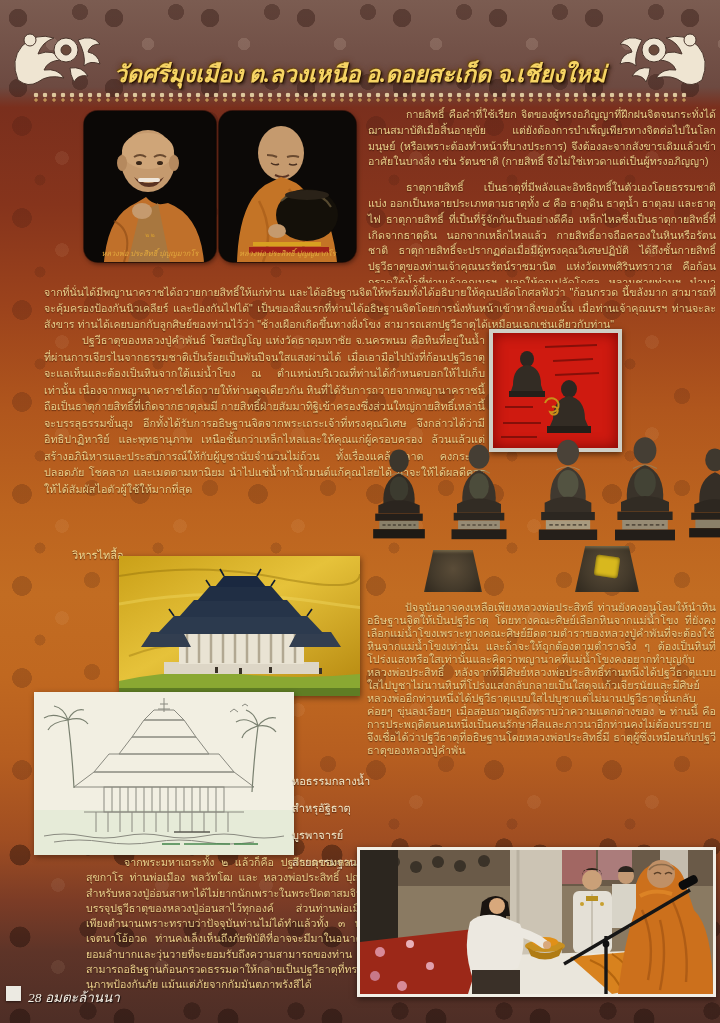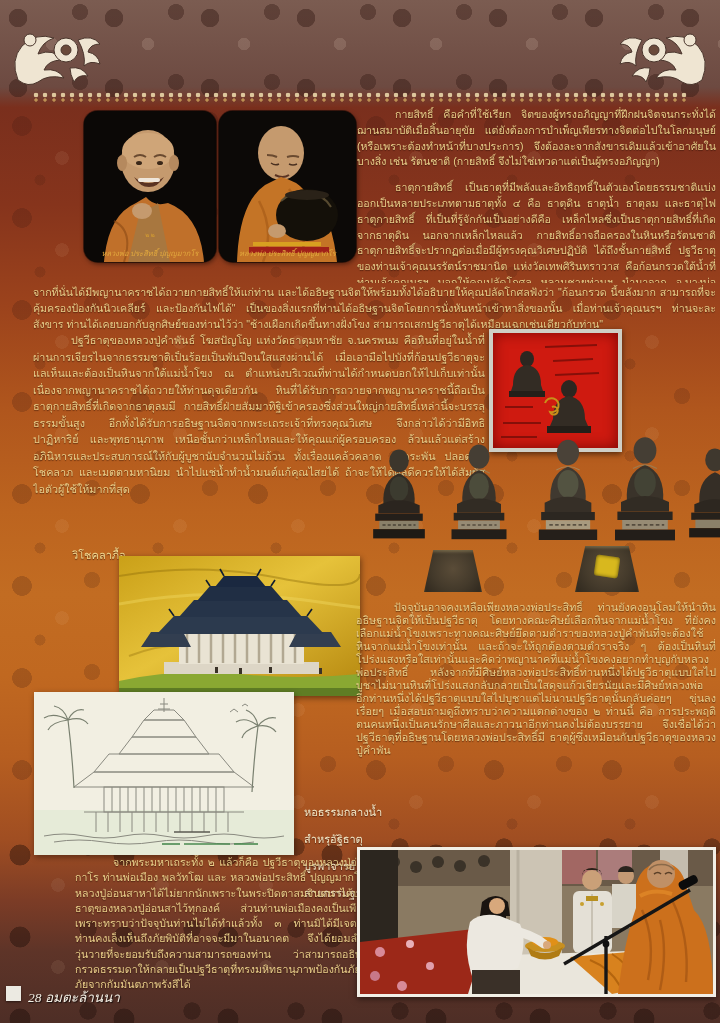--- a/index.html
+++ b/index.html
@@ -37,21 +37,21 @@
   .goldtitle{left:0;right:0;text-align:center;color:#f6d464;
     font-family:"Liberation Serif",serif;font-style:italic;font-weight:bold;
     text-shadow:1px 1px 0 #2a1404,-1px -1px 0 #6b4a10,0 0 6px rgba(90,40,10,.9),2px 2px 3px rgba(0,0,0,.6);}
   .lace{left:32px;right:32px;top:92px;height:11px;
     background-image:
       radial-gradient(circle at 4px 3px,#e9d6a9 2px,transparent 2.6px),
       radial-gradient(circle at 4px 8px,#c59a58 1.4px,transparent 1.9px);
     background-size:9px 11px;opacity:.9;}
   .bodytxt{color:#e9cf8a;font-size:10.6px;line-height:15.8px;text-align:justify;overflow:hidden;
     text-shadow:0 1px 1px rgba(40,12,4,.55);}
-  .bodytxt p{margin:0 0 10px 0;text-indent:38px;}
+  .bodytxt p{margin:0 0 10px 0;text-indent:38px;padding-left:11px;}
   .photo{background:#0b0806;box-shadow:0 0 0 1px rgba(0,0,0,.5),1px 2px 5px rgba(0,0,0,.5);overflow:hidden;border-radius:14px;}
   .capgold{position:absolute;left:0;right:0;bottom:3px;text-align:center;
     color:#e3aa3e;font-size:7.5px;font-style:italic;font-family:"Liberation Serif",serif;}
   .statue{overflow:hidden;}
   .stone{background:radial-gradient(circle at 50% 45%, #5a4c38 0%, #443a2b 55%, #2e271d 100%);
     clip-path:polygon(16% 0,84% 0,100% 100%,0% 100%);box-shadow:inset 0 2px 3px rgba(255,230,160,.25);}
   .stone .patch{position:absolute;left:32%;top:22%;width:38%;height:46%;background:#d8b81e;
     transform:rotate(8deg);border-radius:3px;box-shadow:0 0 4px rgba(0,0,0,.6) inset;}
   .redbox{background:#cf1a10;border:4px solid #cfcfc6;box-shadow:0 2px 6px rgba(0,0,0,.55),inset 0 0 14px rgba(90,0,0,.7);}
   .viharalbl{color:#f0d890;font-size:11px;text-shadow:0 1px 1px rgba(40,12,4,.6);}
@@ -62,20 +62,21 @@
   .fsq{background:#eceae2;width:15px;height:15px;box-shadow:0 1px 2px rgba(0,0,0,.5);}
 </style>
 </head>
 <body>
 
 <div id="page">
   <div class="damask top"></div>
   <div class="damask mid"></div>
   <div class="damask bottom"></div>
 
+  <div class="abs goldtitle" style="top:56px;font-size:23px;">วัดศรีมุงเมือง ต.ลวงเหนือ อ.ดอยสะเก็ด จ.เชียงใหม่</div>
 
   <svg class="abs" style="left:8px;top:20px;" width="100" height="74" viewBox="0 0 100 74">
     <g fill="#efe5d2" stroke="#4a352c" stroke-width="1">
       <path d="M10,60 Q2,40 14,26 Q28,12 46,18 Q34,22 30,34 Q46,28 54,40 Q40,40 36,50 Q50,48 56,58 Q40,54 30,62 Q20,68 10,60 Z"></path>
       <circle cx="58" cy="30" r="12"></circle>
       <circle cx="58" cy="30" r="5" fill="#6b4a3a"></circle>
       <path d="M70,20 Q84,14 92,24 Q82,24 80,32 Q90,34 92,44 Q82,40 76,46 Q78,34 70,20 Z"></path>
       <path d="M62,48 Q74,46 80,56 Q70,54 66,62 Q62,54 62,48 Z"></path>
       <circle cx="22" cy="20" r="6"></circle>
     </g>
@@ -229,21 +230,21 @@
         <rect x="11" y="71" width="38" height="8" fill="#8a8069"></rect>
         <rect x="5" y="79" width="50" height="9" fill="#201b16"></rect>
       </svg>
   </div>
 
   <div class="abs stone" style="left:424px;top:550px;width:58px;height:42px;"></div>
   <div class="abs stone" style="left:575px;top:546px;width:64px;height:46px;">
       <div class="patch"></div>
     </div>
 
-  <div class="abs viharalbl" style="left:72px;top:546px;">วิโชคลาภื้อ</div>
+  <div class="abs viharalbl" style="left:72px;top:546px;">วิหารไทลื้อ</div>
   <div class="abs" style="left:119px;top:556px;width:241px;height:140px;box-shadow:1px 2px 6px rgba(0,0,0,.45);">
     <svg width="241" height="140" viewBox="0 0 241 140">
       <defs>
           <linearGradient id="gold1" x1="0" y1="0" x2="1" y2="1">
         <stop offset="0" stop-color="#caa018"></stop>
             <stop offset="0.45" stop-color="#e6c23a"></stop>
             <stop offset="1" stop-color="#b4860e"></stop>
       </linearGradient>
         </defs>
       <rect width="241" height="140" fill="url(#gold1)"></rect>
@@ -322,21 +323,21 @@
           <line x1="128" y1="152" x2="146" y2="152"></line>
           <line x1="150" y1="152" x2="196" y2="152"></line>
           <line x1="200" y1="152" x2="224" y2="152"></line>
         </g>
       <g stroke="#5a5a52" stroke-width="1.4">
           <line x1="140" y1="140" x2="176" y2="140"></line>
         </g>
     </svg>
   </div>
 
-  <div class="abs sketchcap" style="left:304px;top:768px;margin-top:31px;">
+  <div class="abs sketchcap" style="left:292px;top:768px;">
     <div>หอธรรมกลางน้ำ</div>
     <div>สำหรุอัฐิธาตุ</div>
     <div>บูรพาจารย์</div>
     <div>สายกรรมฐาน</div>
   </div>
 
   <div class="abs bodytxt" style="left:33px;top:855px;width:326px;height:138px;line-height:15.3px;margin-left:42px;">
     <p>จากพระมหาเถระทั้ง ๒ แล้วก็คือ ปฐวีธาตุของหลวงปู่อ่อนสา สุขกาโร ท่านพ่อเมือง พลวัทโฒ และ หลวงพ่อประสิทธิ์ ปุญญมากโร สำหรับหลวงปู่อ่อนสาหาได้ไม่ยากนักเพราะในพระปิดตาสมจินดนาได้บรรจุปฐวีธาตุของหลวงปู่อ่อนสาไว้ทุกองค์ ส่วนท่านพ่อเมืองคงเป็นเพียงตำนานเพราะทราบว่าปัจจุบันท่านไม่ได้ทำแล้วทั้ง ๓ ท่านมิได้มีเจตนาโอ้อวด ท่านคงเล็งเห็นถึงภัยพิบัติที่อาจจะมีมาในอนาคต จึงได้ยอมลำบากและวุ่นวายที่จะยอมรับถึงความสามารถของท่าน ว่าสามารถอธิษฐานก้อนกรวดธรรมดาให้กลายเป็นปฐวีธาตุที่ทรงมหิทธานุภาพป้องกันภัย แม้นแต่ภัยจากกัมมันตภาพรังสีได้</p>
   </div>
 

